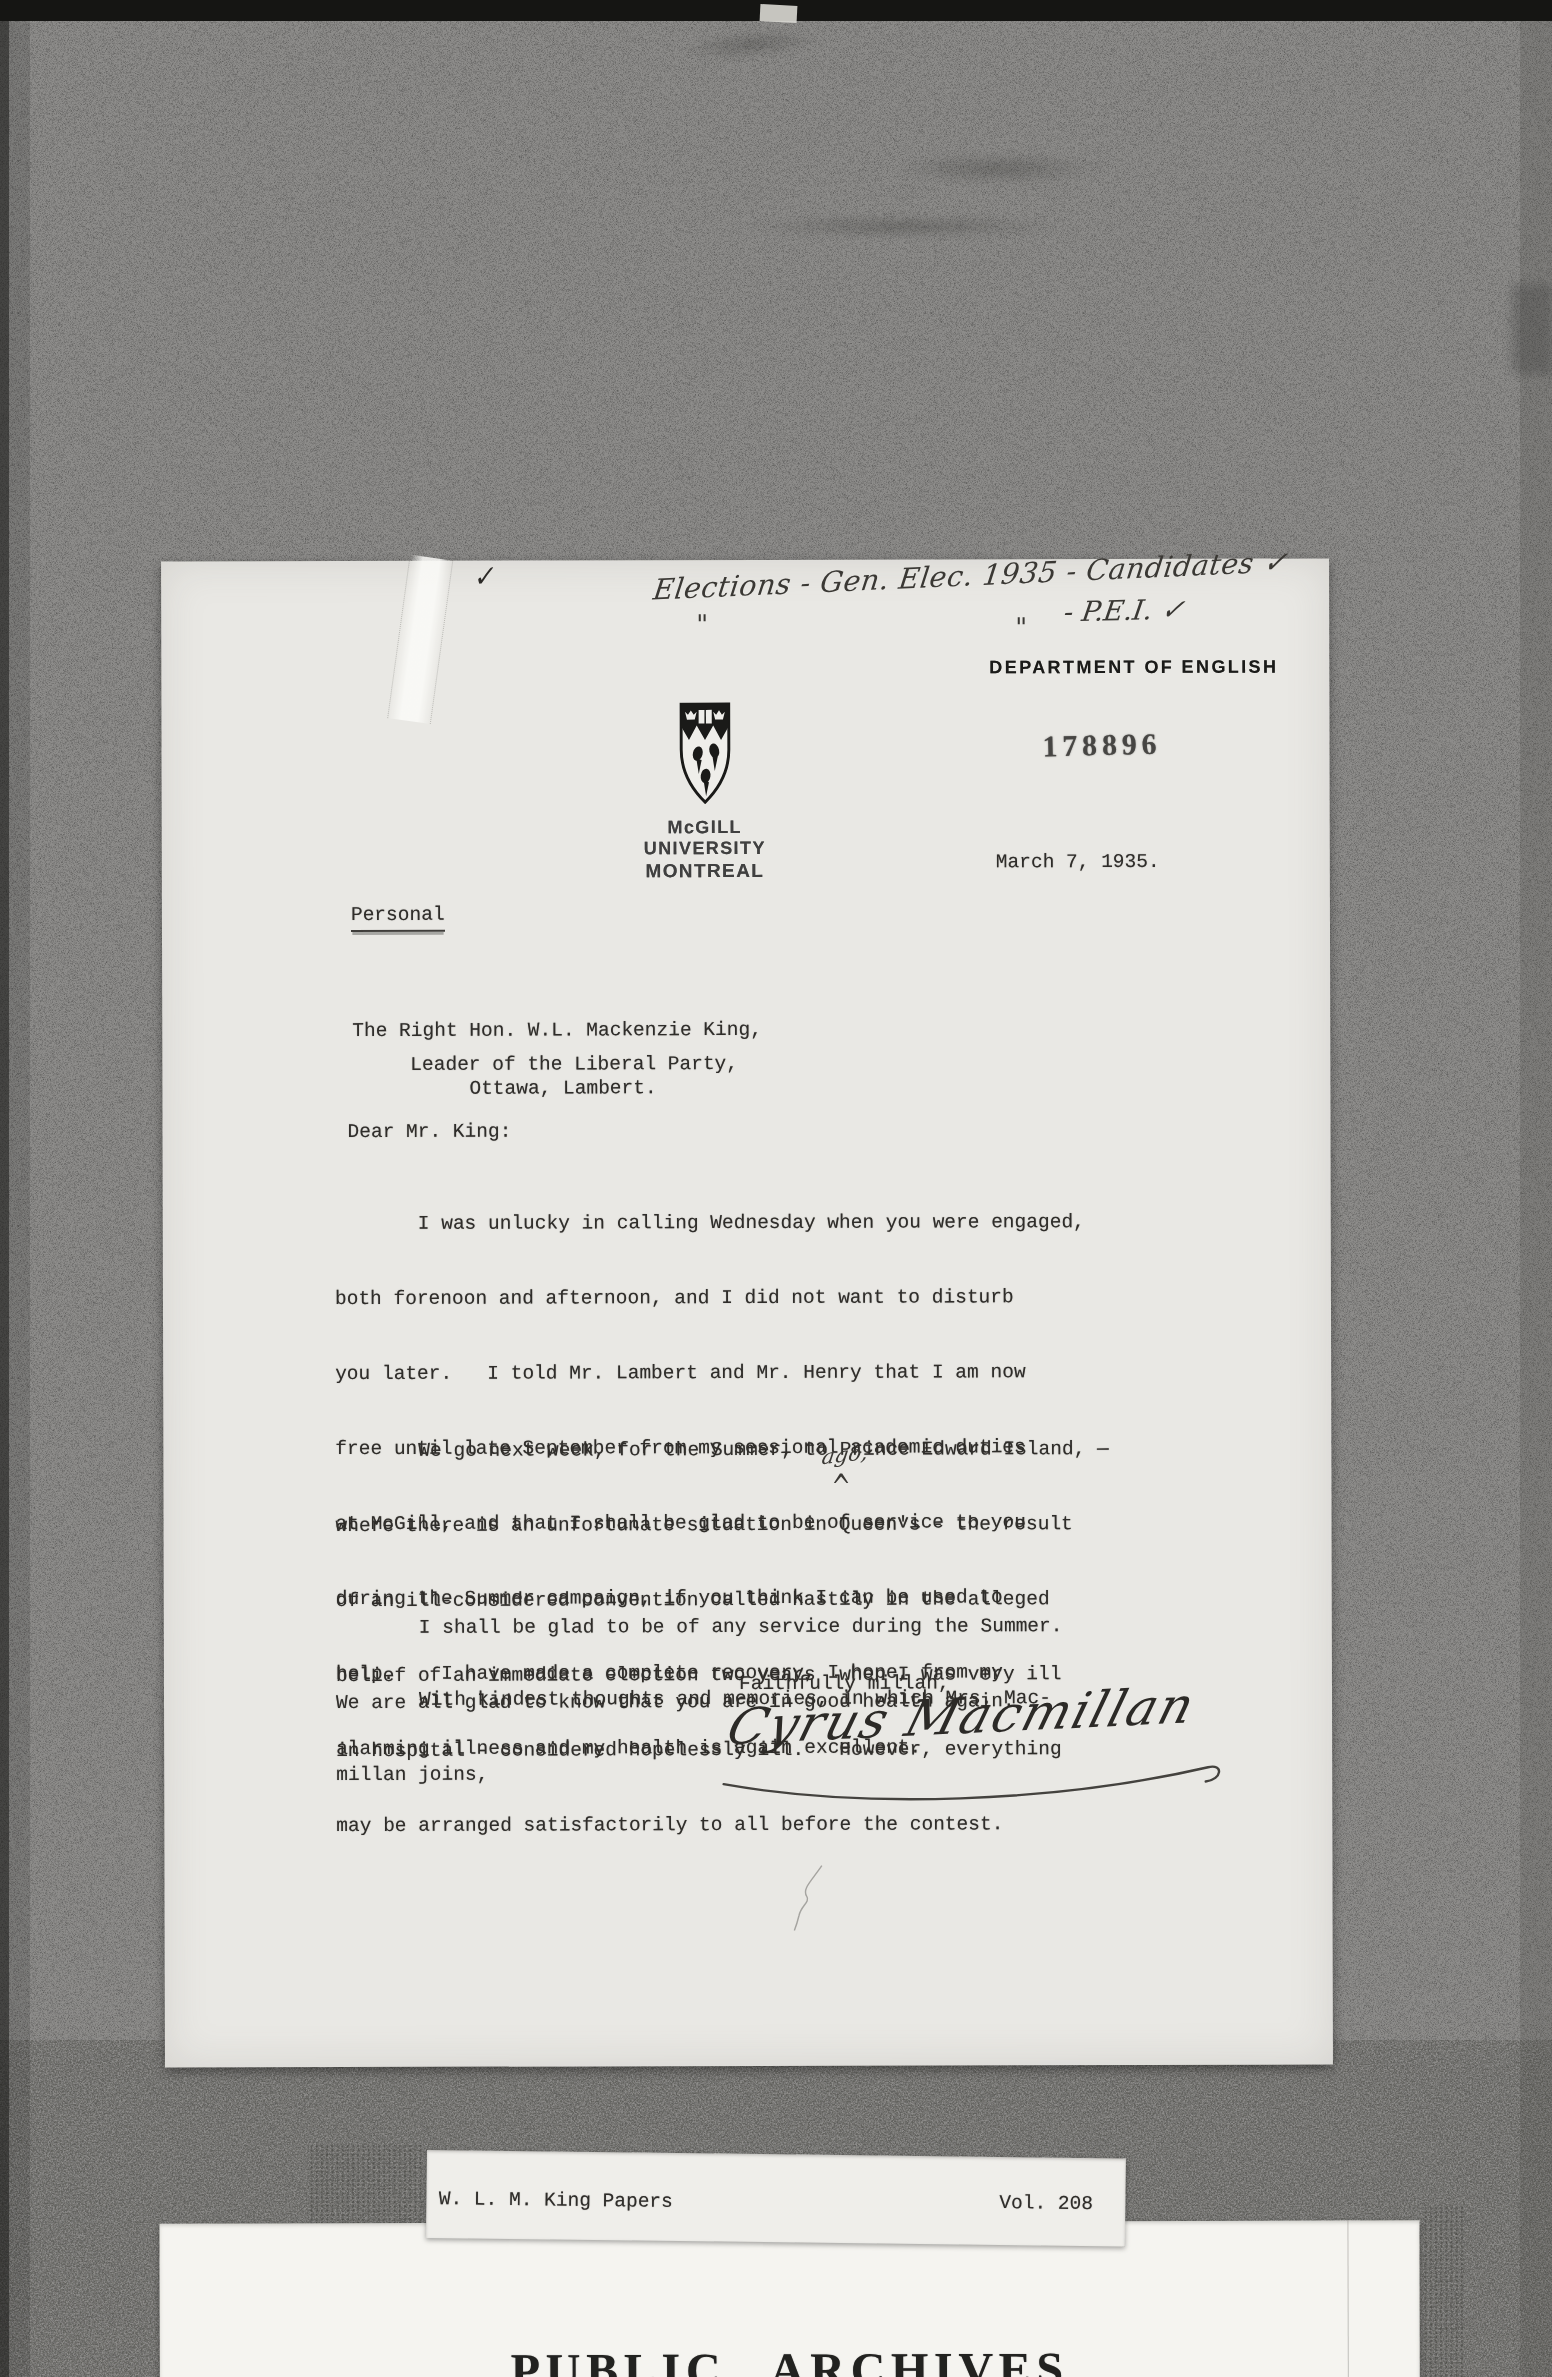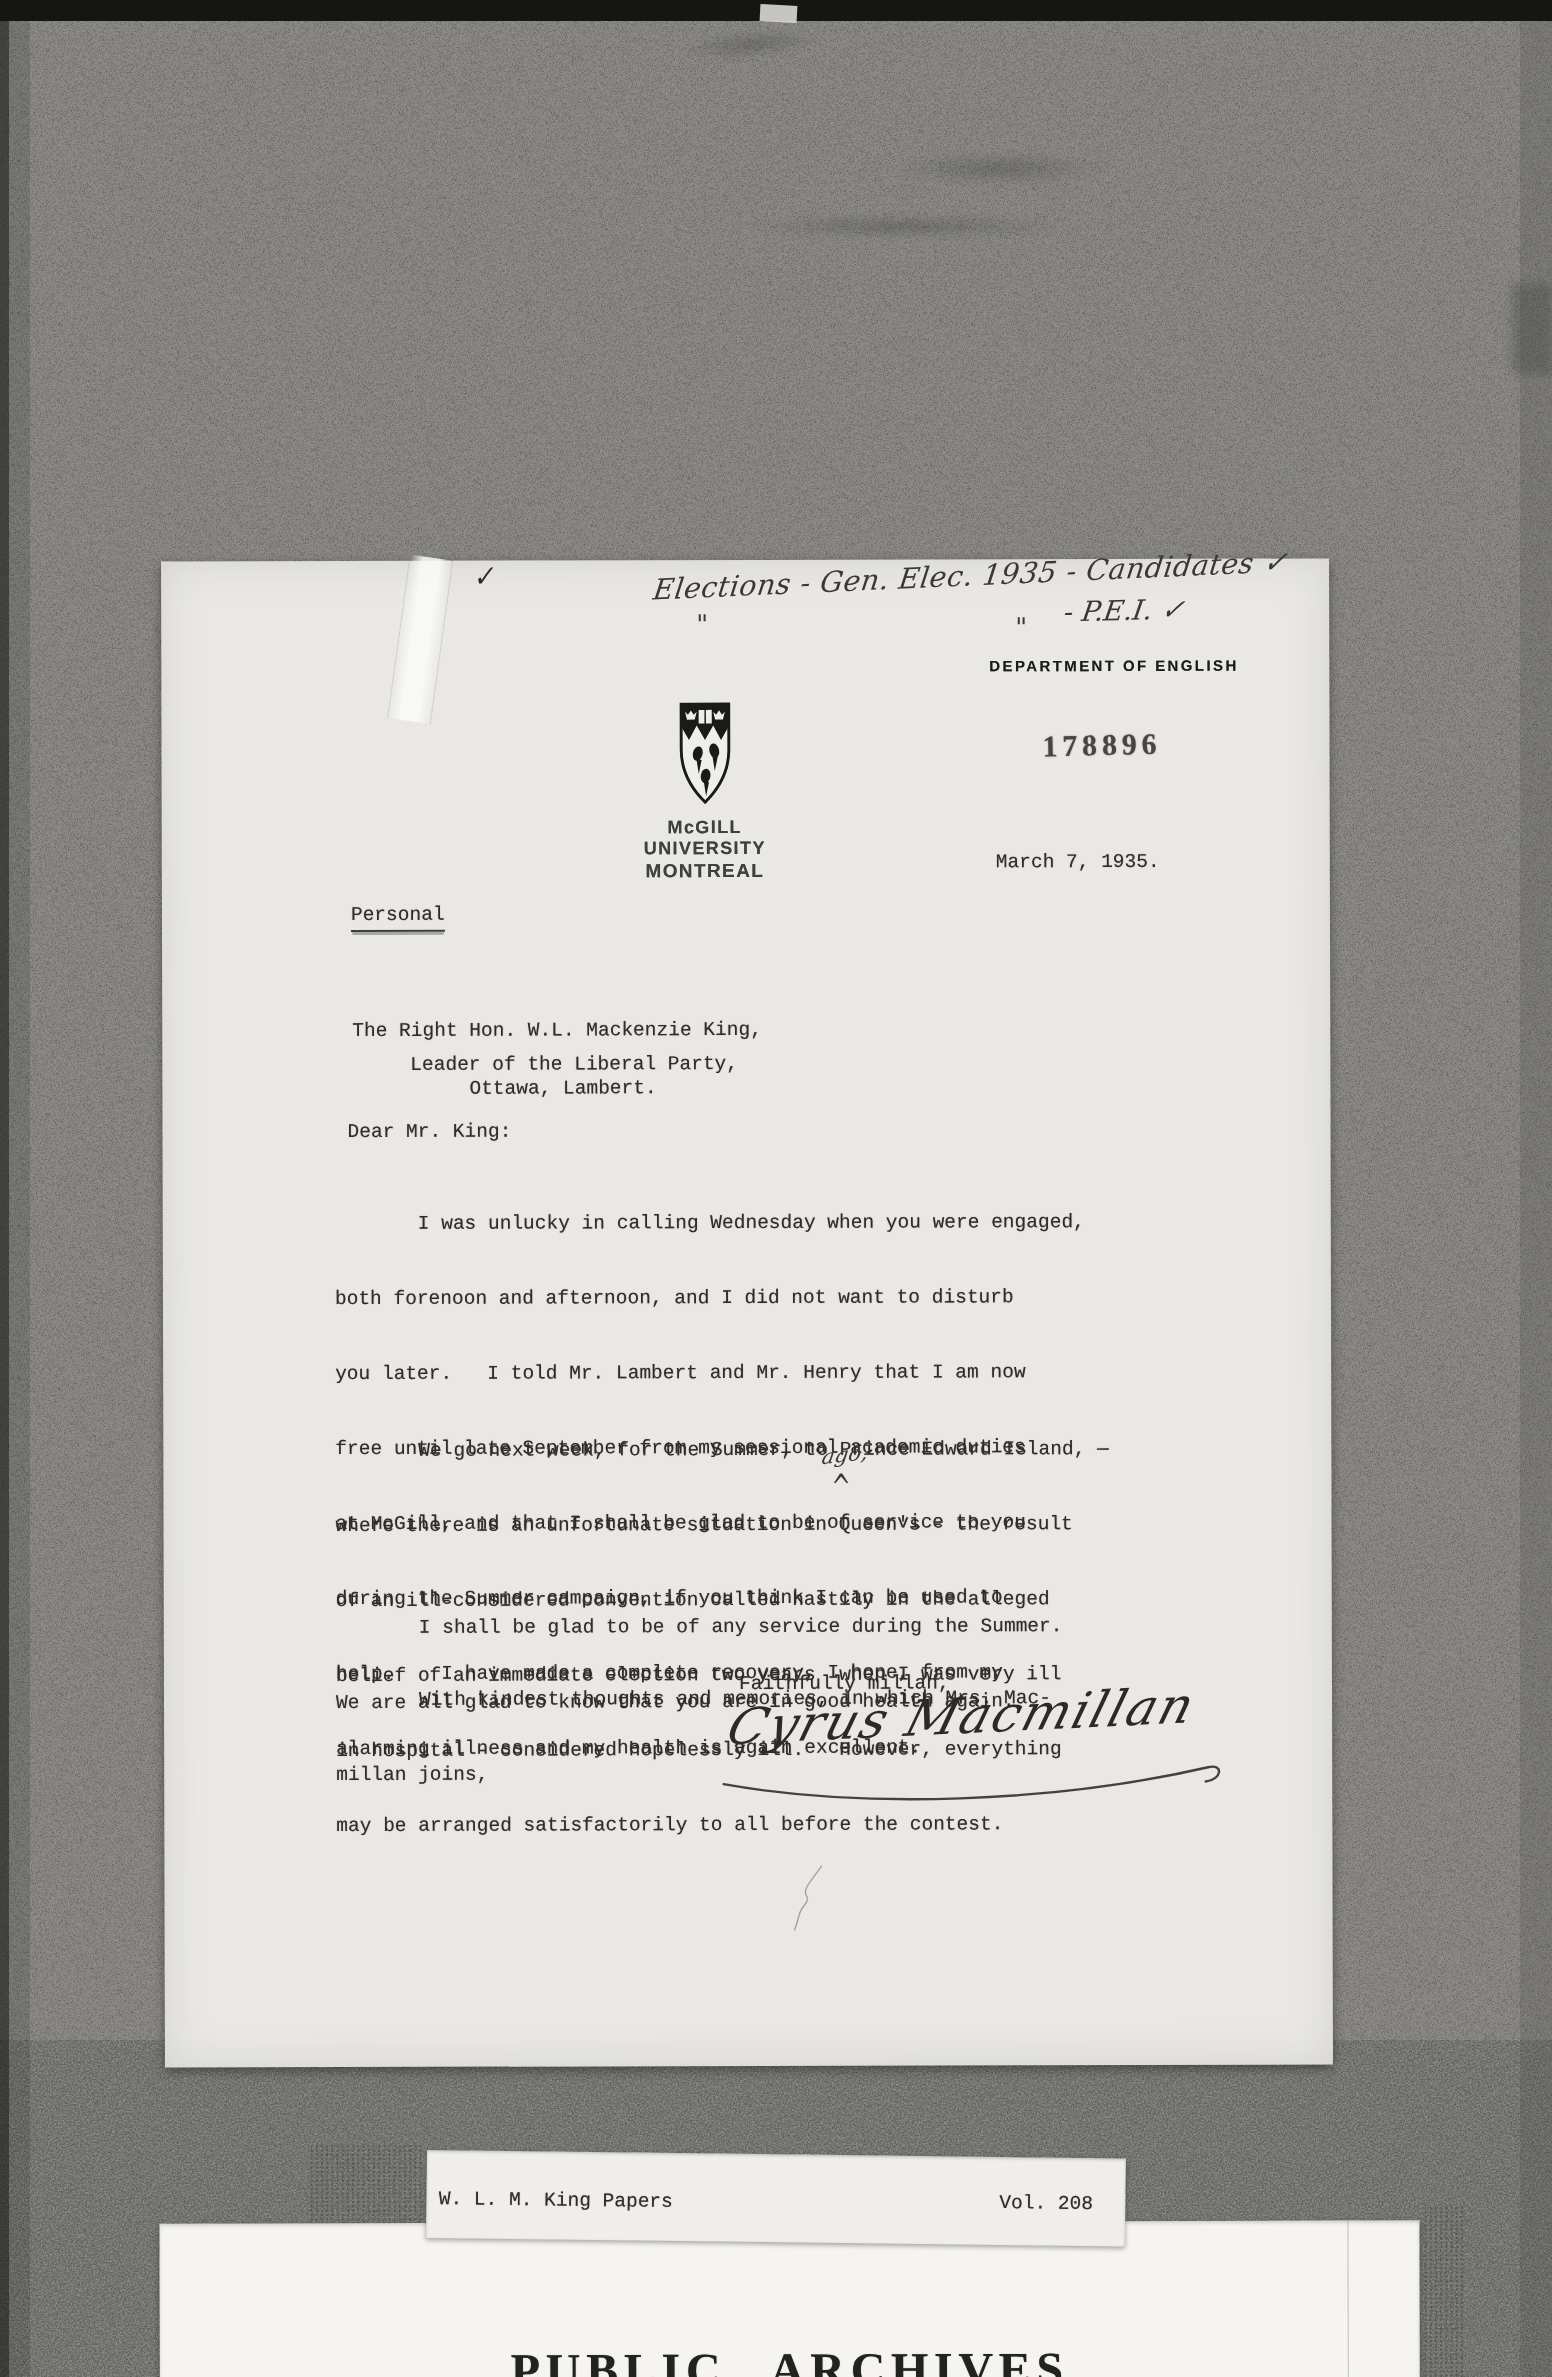--- a/index.html
+++ b/index.html
@@ -28,21 +28,21 @@
      border-left:1.4px dotted rgba(95,93,89,.33);border-right:1.4px dotted rgba(95,93,89,.33);}
   
   .tw{font-family:"Liberation Mono",monospace;font-size:19.5px;line-height:25px;
       color:#2f2d2a;white-space:pre;text-shadow:0 0 1px rgba(47,45,42,.5);}
   .para div{height:25px;}
   .ind{text-indent:83px;}
   .hw{font-family:"DejaVu Serif",serif;font-style:italic;color:#3a3834;}
   .annot1{font-size:28.5px;transform:rotate(-2.4deg) skewX(-10deg);letter-spacing:0.5px;white-space:pre;}
   .annot2{font-size:27.6px;transform:rotate(-1.2deg) skewX(-10deg);white-space:pre;}
   .ditto{font-size:26px;}
-  .dept{font-weight:bold;font-size:15px;letter-spacing:2.4px;color:#1b1b19;
+  .dept{font-weight:bold;font-size:18px;letter-spacing:2.4px;color:#1b1b19;
         text-shadow:0 0 0.5px rgba(27,27,25,.6);}
   .stamp{font-family:"Liberation Serif",serif;font-weight:bold;font-size:30px;letter-spacing:4.8px;
          color:rgba(64,63,60,.88);transform:rotate(-1.2deg);text-shadow:0 0 1.4px rgba(64,63,60,.7);}
   .uniline{width:200px;text-align:center;font-weight:bold;color:#404040;
            text-shadow:0 0 0.5px rgba(29,29,27,.6);}
   .tag-underline{border-bottom:2.4px solid rgba(44,42,39,.9);
                  box-shadow:0 4.3px 0 -1.4px rgba(44,42,39,.35);padding-bottom:1.9px;}
   .sig{font-family:"DejaVu Serif",serif;font-style:italic;font-size:50px;color:#2c2a27;
        transform:skewX(-18deg) rotate(-2.6deg);letter-spacing:1.9px;white-space:pre;}
   .insert-hw{font-size:21px;transform:skewX(-14deg) rotate(-6deg);}

